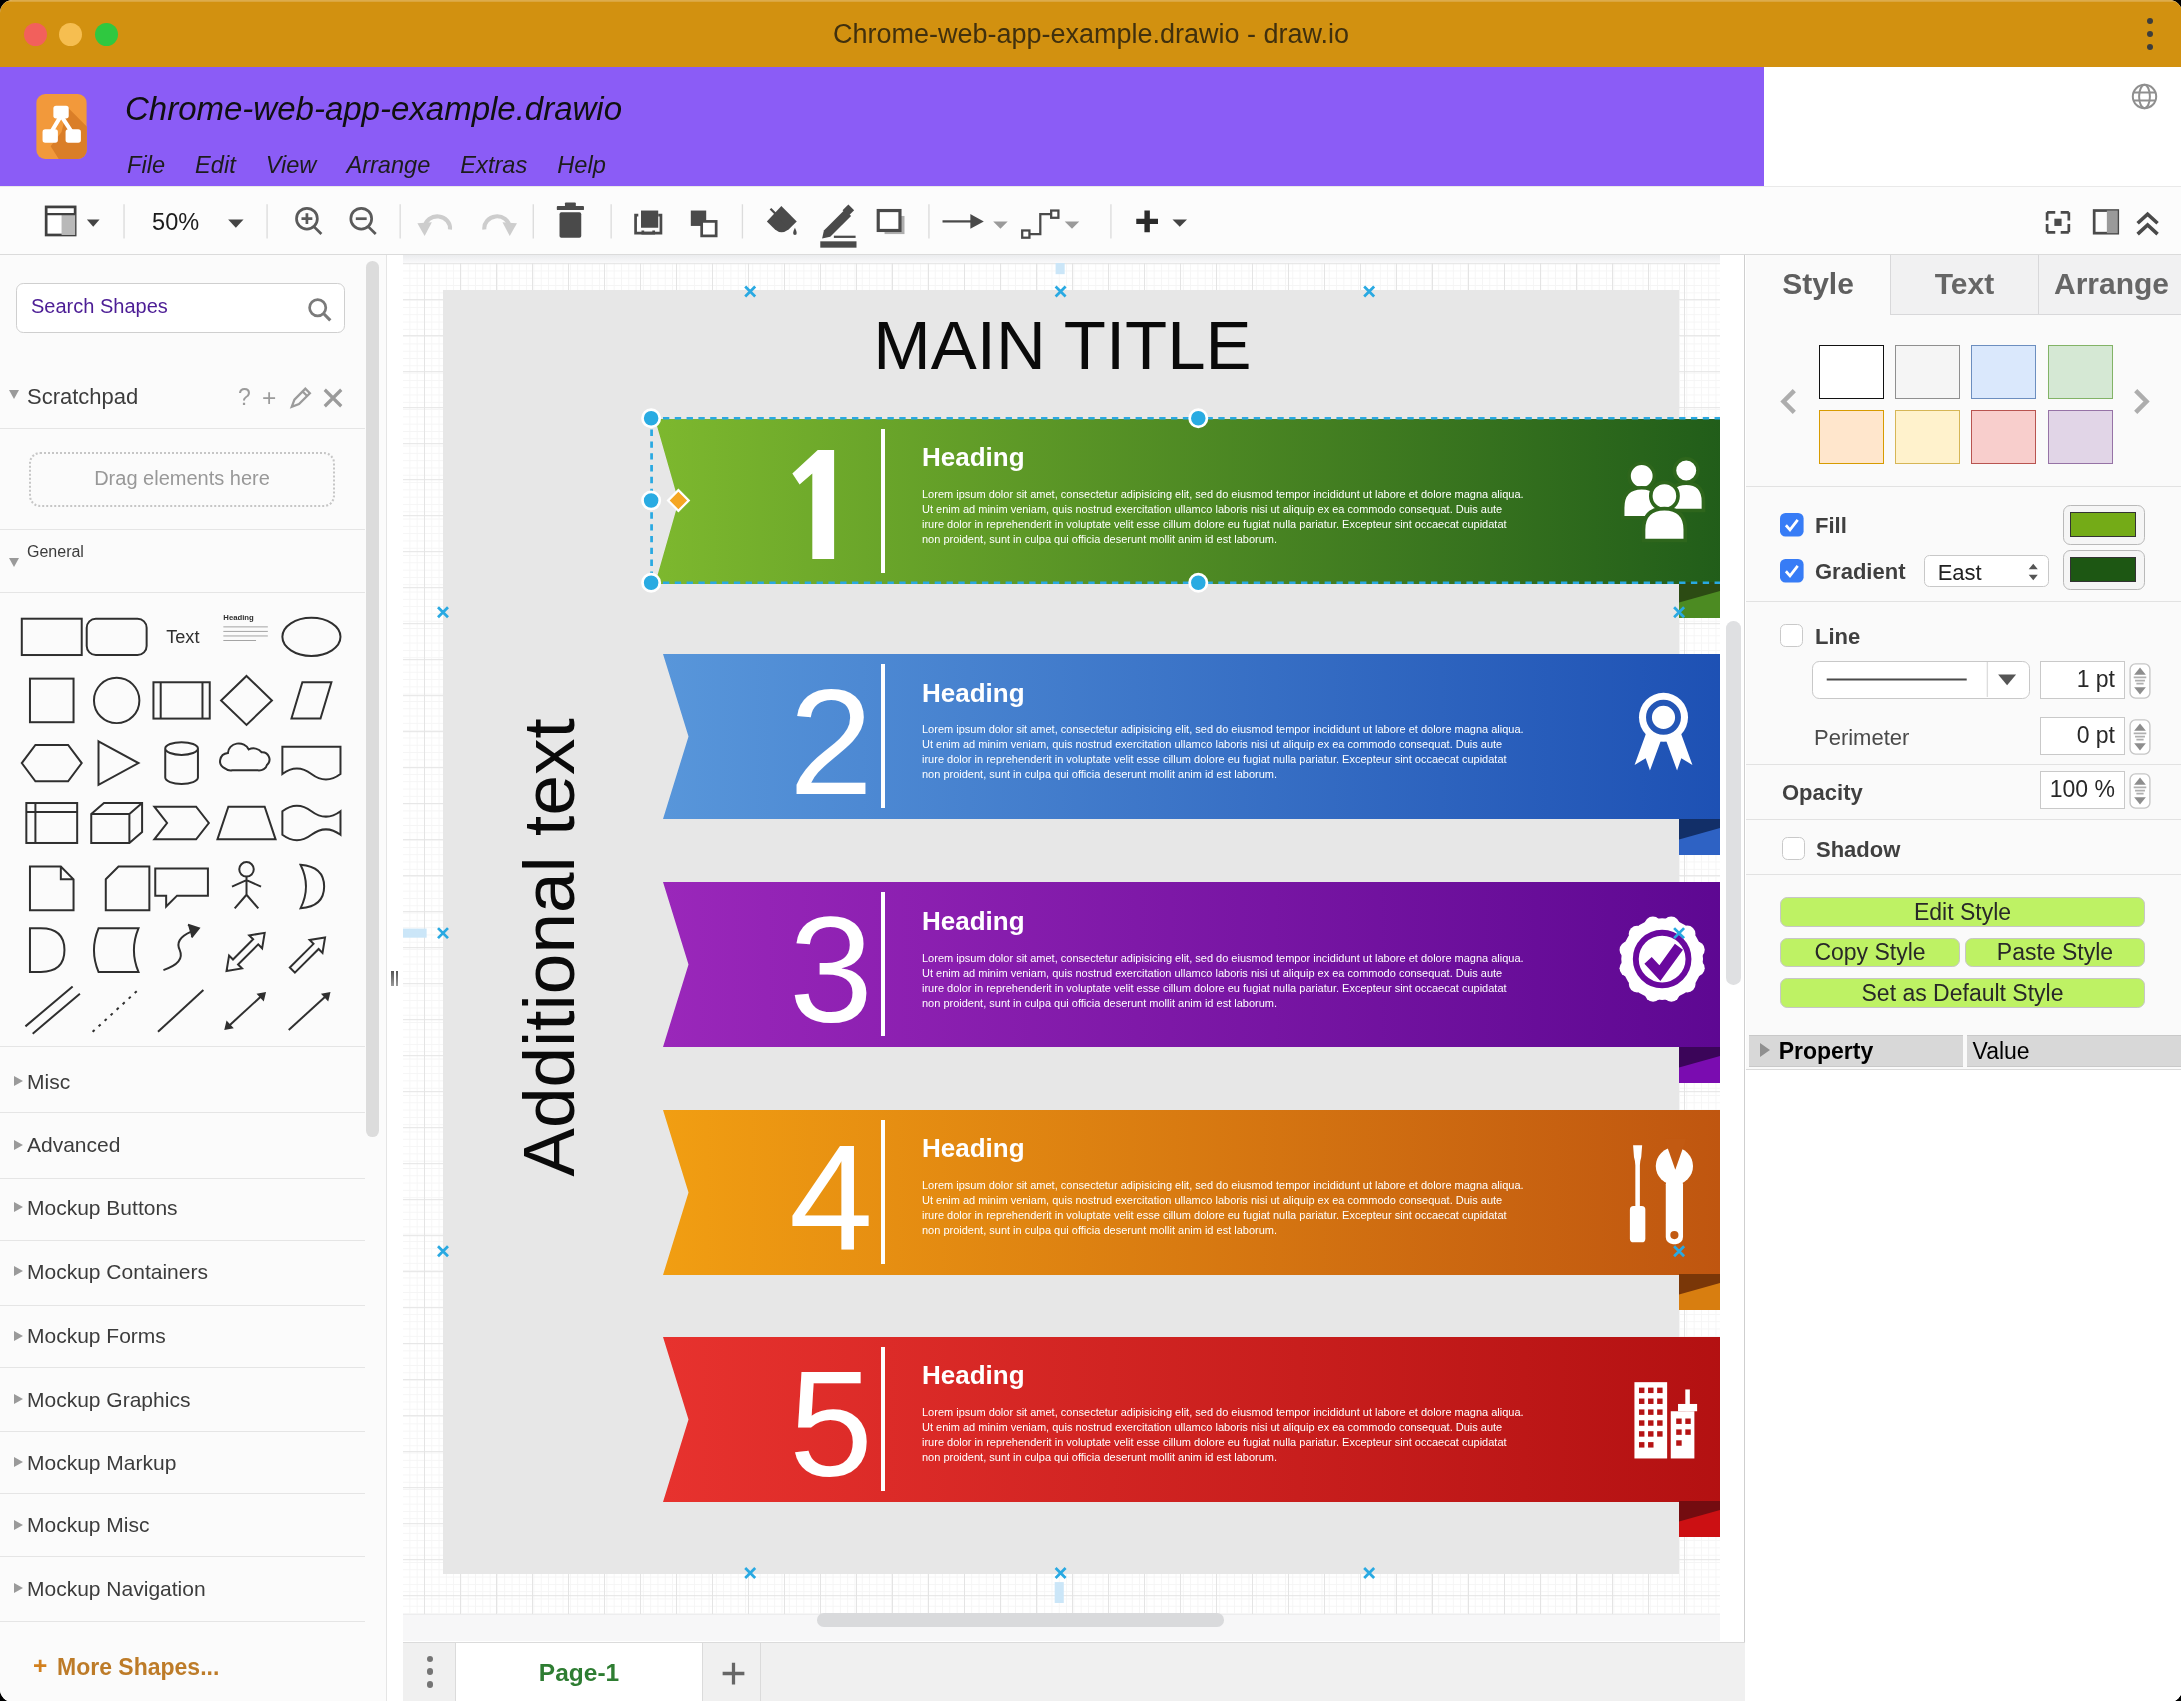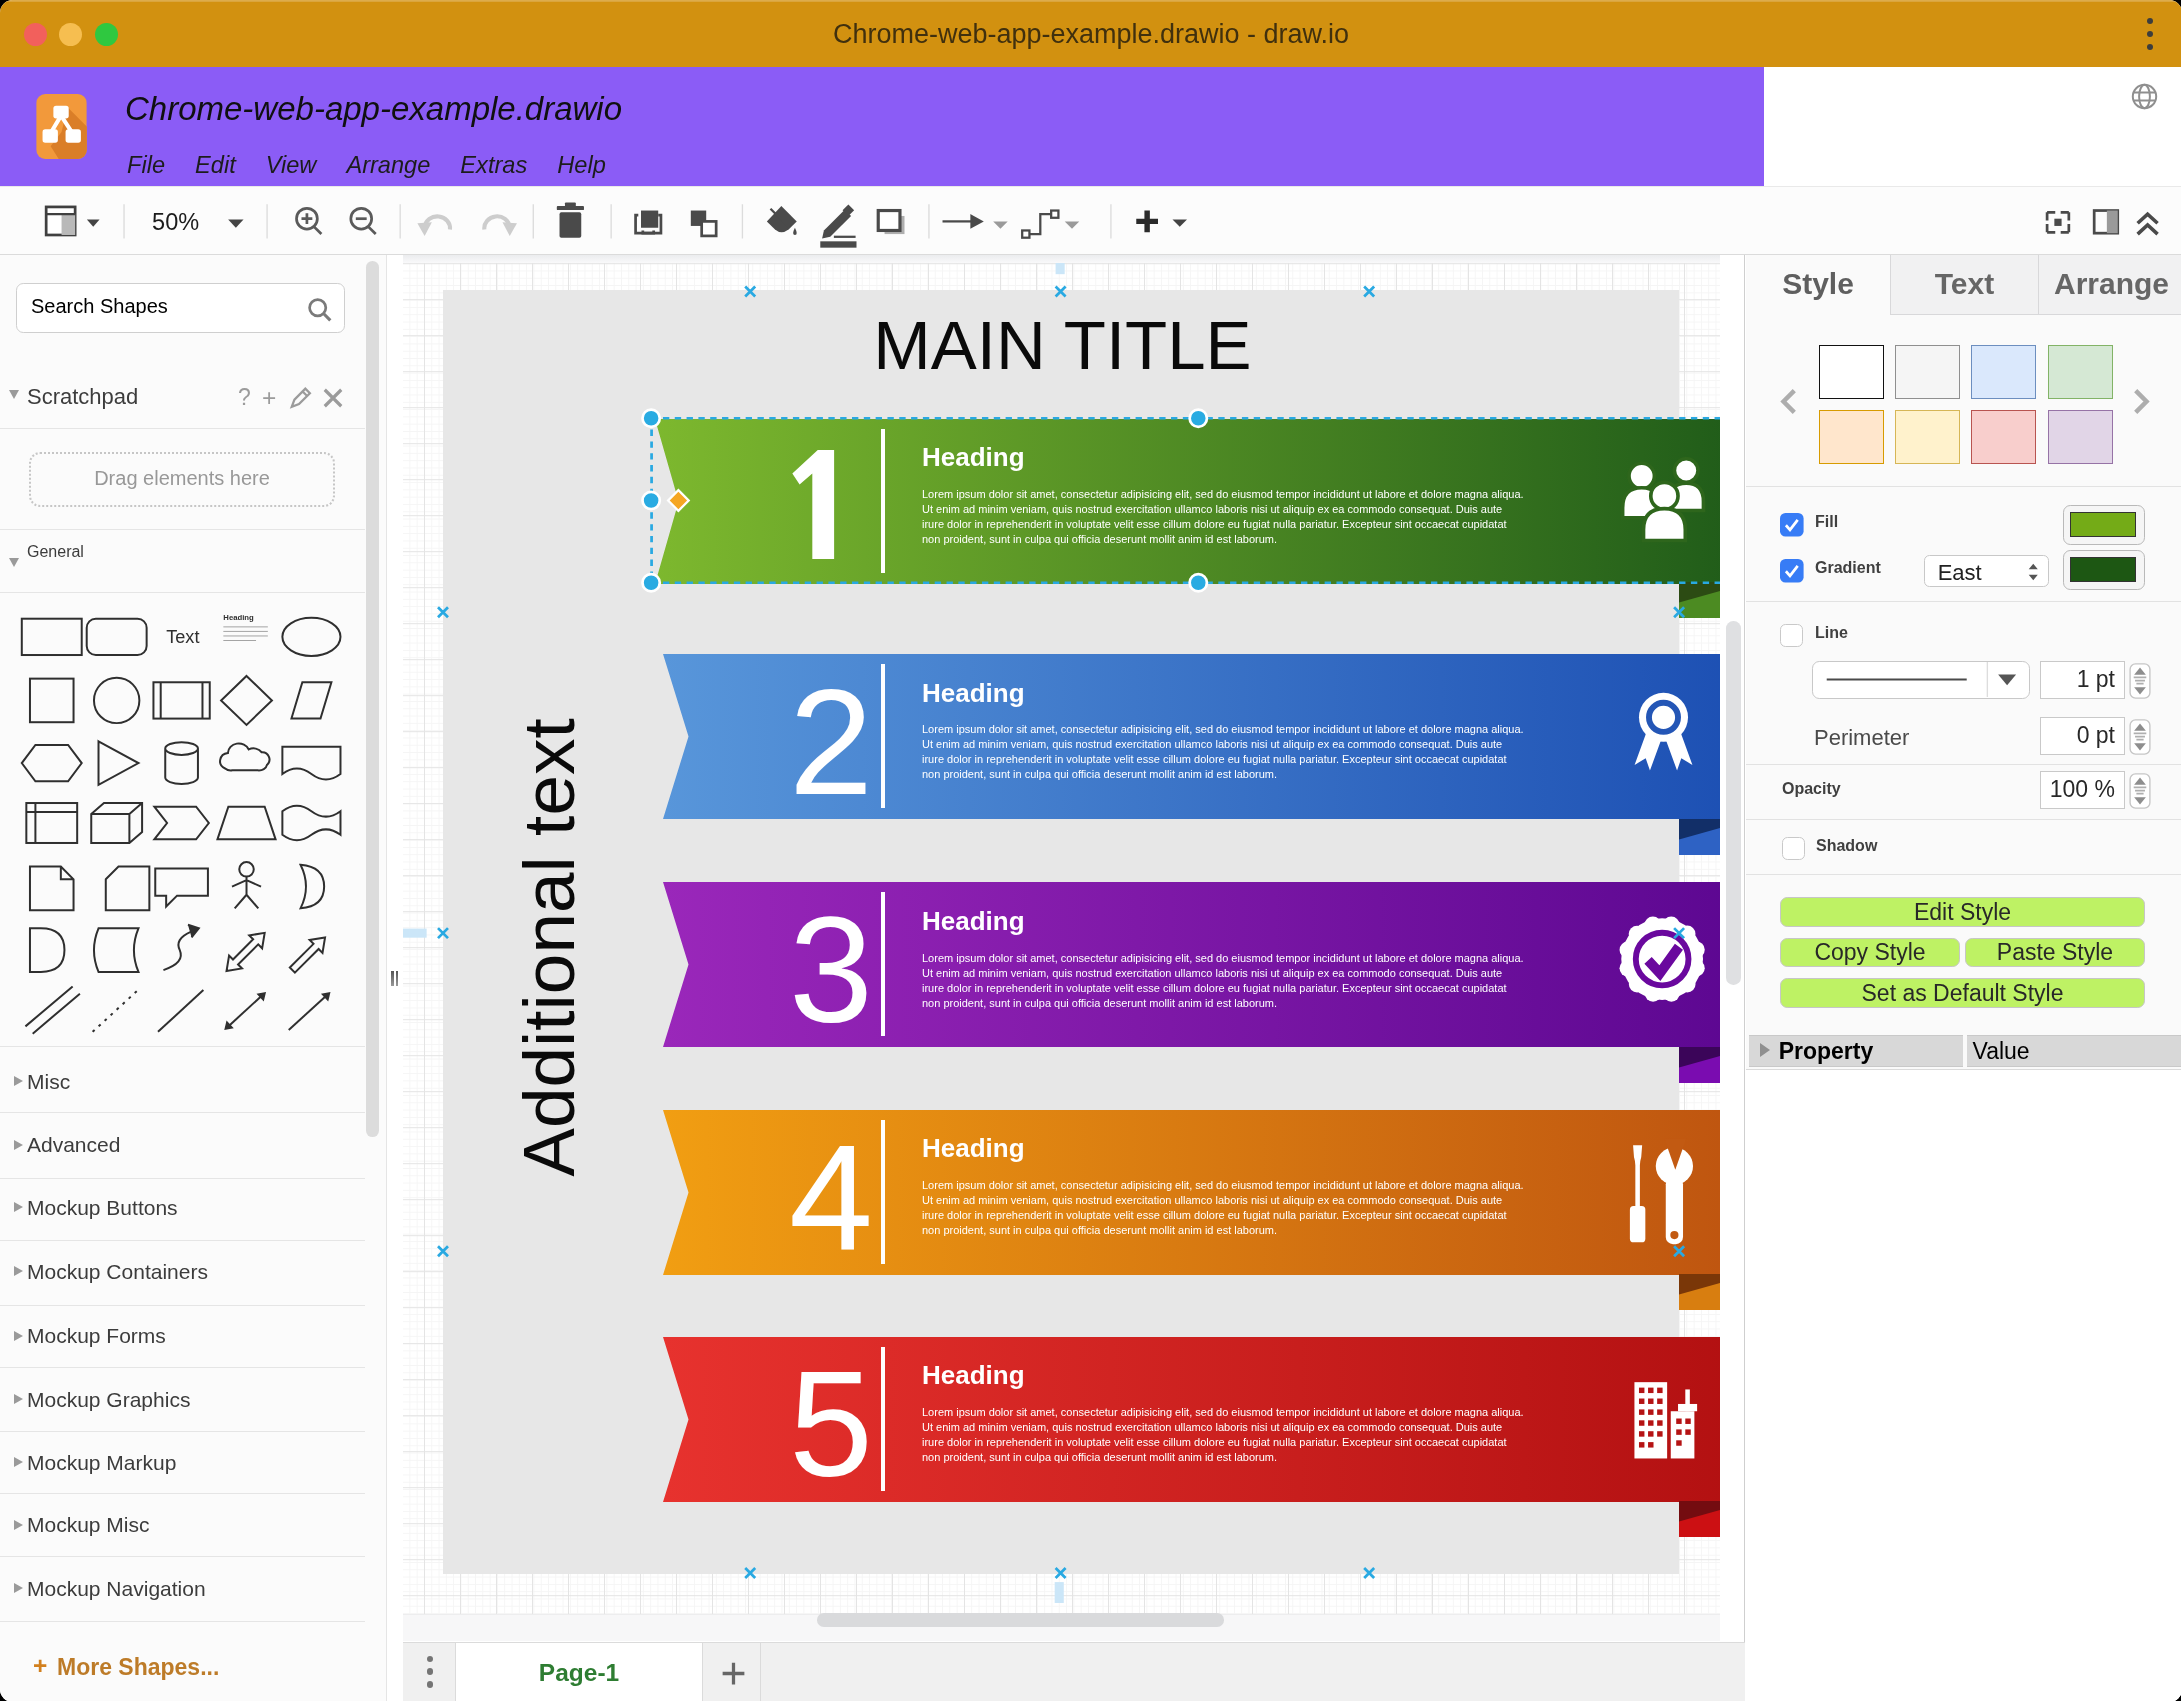--- a/index.html
+++ b/index.html
@@ -47,21 +47,21 @@
 
   .banner { position:absolute; left:260px; width:1057px; height:165px; }
   .num { position:absolute; font-size:151px; color:#fff; line-height:165px; text-align:center; width:182px; }
   .vsep { position:absolute; width:3.6px; background:#fff; }
   .bhead { position:absolute; font-size:26px; font-weight:bold; color:#fff; line-height:26px; }
   .btext { position:absolute; font-size:11px; color:#fff; line-height:15px; white-space:nowrap; }
 
   
   #rightpanel { position:absolute; left:1746px; top:255px; width:436px; height:1446px; background:#FAFAFA; }
   .rp-sep { position:absolute; left:0; width:436px; height:0.9px; background:#E2E2E2; }
-  .rp-label { position:absolute; font-size:16px; font-weight:bold; color:#404040; }
+  .rp-label { position:absolute; font-size:22px; font-weight:bold; color:#404040; }
   .checkbox { position:absolute; width:23px; height:23px; border-radius:5.5px; }
   .cb-off { background:#fff; border:1.4px solid #C9C9C9; }
   .colorbtn { position:absolute; width:82px; height:40px; border:1.4px solid #B9B9B9; border-radius:7.3px; background:#F5F5F5; }
   .colorbtn div { position:absolute; left:6.4px; top:6.4px; width:66px; height:24.5px; border:0.9px solid #333; }
   .rp-btn { position:absolute; background:#bef264; border:1.4px solid #C6C6C6; border-radius:7.3px;
      font-size:23px; color:#282828; text-align:center; }
   .rp-input { position:absolute; background:#fff; border:1.4px solid #C9C9C9; font-size:23px; color:#282828; text-align:right; }
 
   
   #pagebar { position:absolute; left:403px; top:1642px; width:1342px; height:60px; background:#F0F0F0; border-top:0.9px solid #DBDBDB; }
@@ -196,21 +196,21 @@
         <rect x="2322" y="26" width="12" height="25" fill="#9a9a9a" stroke="none"></rect>
       </g>
       <g stroke="#4A4A4A" stroke-width="4" fill="none">
         <path d="M 2356 40 l 11 -10 l 11 10 M 2356 52 l 11 -10 l 11 10"></path>
       </g>
     </svg>
   </div>
 
   <div id="sidebar">
     <div class="abs" style="left:15.5px; top:28px; width:329px; height:50px; background:#fff; border:1.4px solid #CFCFCF; border-radius:7.3px;">
-      <div class="abs" style="left:14.5px; top:11px; font-size:20px; color:#000000;">Search Shapes</div>
+      <div class="abs" style="left:14.5px; top:11px; font-size:20px; color:#4c1d95;">Search Shapes</div>
       <svg class="abs" style="right:11px; top:11.8px;" width="27" height="27" viewBox="0 0 30 30">
         <circle cx="13" cy="13" r="9" fill="none" stroke="#7A7A7A" stroke-width="3"></circle>
         <path d="M20 20 L27 27" stroke="#7A7A7A" stroke-width="3.5"></path>
       </svg>
     </div>
     <div class="caret-d" style="top:135px;"></div>
     <div class="sectionlabel" style="top:129px; font-size:22px;">Scratchpad</div>
     <div class="abs" style="left:238px; top:129px; font-size:23px; color:#9B9B9B;">?</div>
     <div class="abs" style="left:262px; top:129px; font-size:24.5px; color:#9B9B9B;">+</div>
     <svg class="abs" style="left:289px; top:131px;" width="23.6" height="23.6" viewBox="0 0 26 26">

